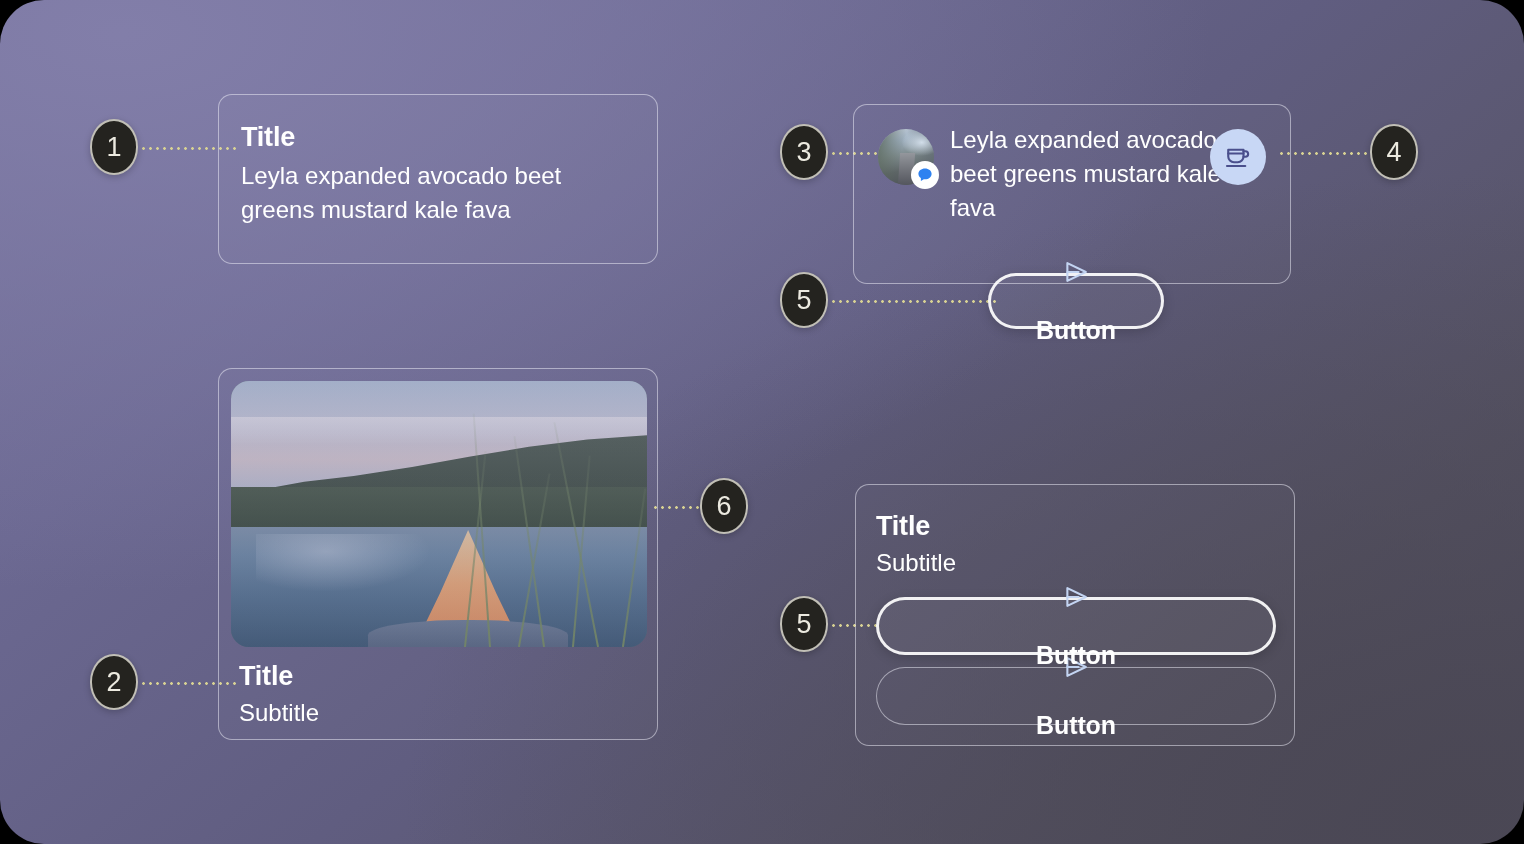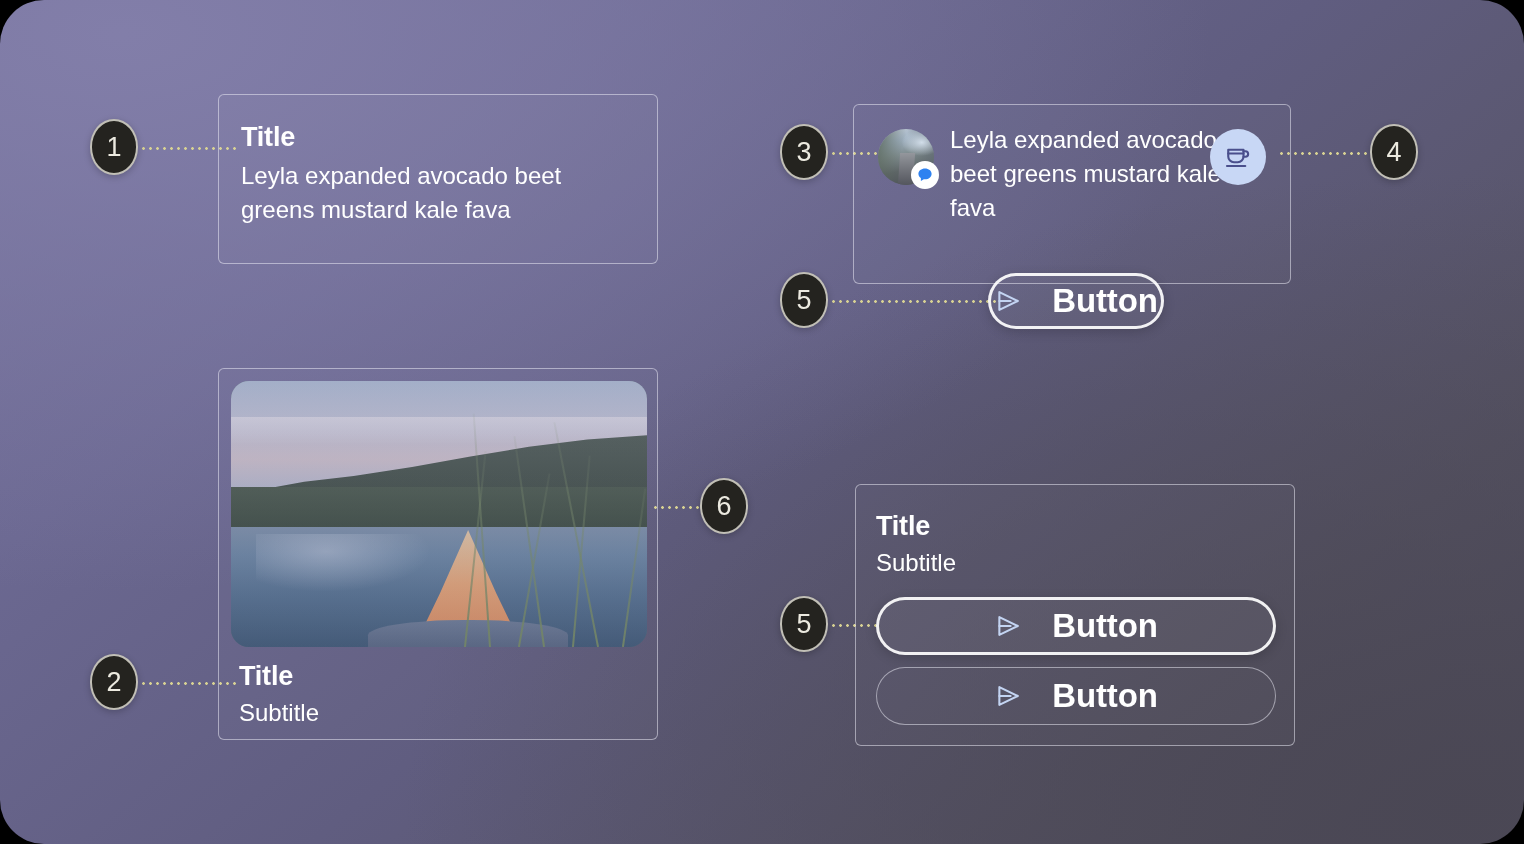--- a/index.html
+++ b/index.html
@@ -54,21 +54,21 @@
     font-weight: 400;
     letter-spacing: 0.2px;
     z-index: 40;
     box-shadow: 0 2px 7px rgba(0,0,0,0.22);
   }
 
   
   .card {
     position: absolute;
     border: 1.4px solid rgba(238,237,248,0.52);
-    border-radius: 6px;
+    border-radius: 14px;
     background: rgba(255,255,255,0.018);
     text-decoration: underline;
   }
 
   .card-title {
     color: #ffffff;
     font-weight: 700;
     letter-spacing: -0.2px;
   }
   .card-body {
@@ -166,27 +166,28 @@
   #card-4 .card-body  { position: absolute; left: 20px; top: 64px; font-size: 24px; }
 
   
   .btn {
     display: flex;
     align-items: center;
     justify-content: center;
     gap: 30px;
     border-radius: 999px;
     color: #ffffff;
-    font-size: 33px;
+    font-size: 25px;
     font-weight: 600;
     letter-spacing: -0.1px;
     background: rgba(255,255,255,0.015);
     border: 1.4px solid rgba(238,237,248,0.52);
     cursor: pointer;
     user-select: none;
+    flex-direction: column;
   }
   .btn.highlight {
     border: 3.4px solid rgba(255,255,255,0.92);
     background: rgba(255,255,255,0.045);
     box-shadow: 0 3px 12px rgba(0,0,0,0.18);
   }
 
   #btn-overlap {
     position: absolute;
     left: 988px; top: 273px;

